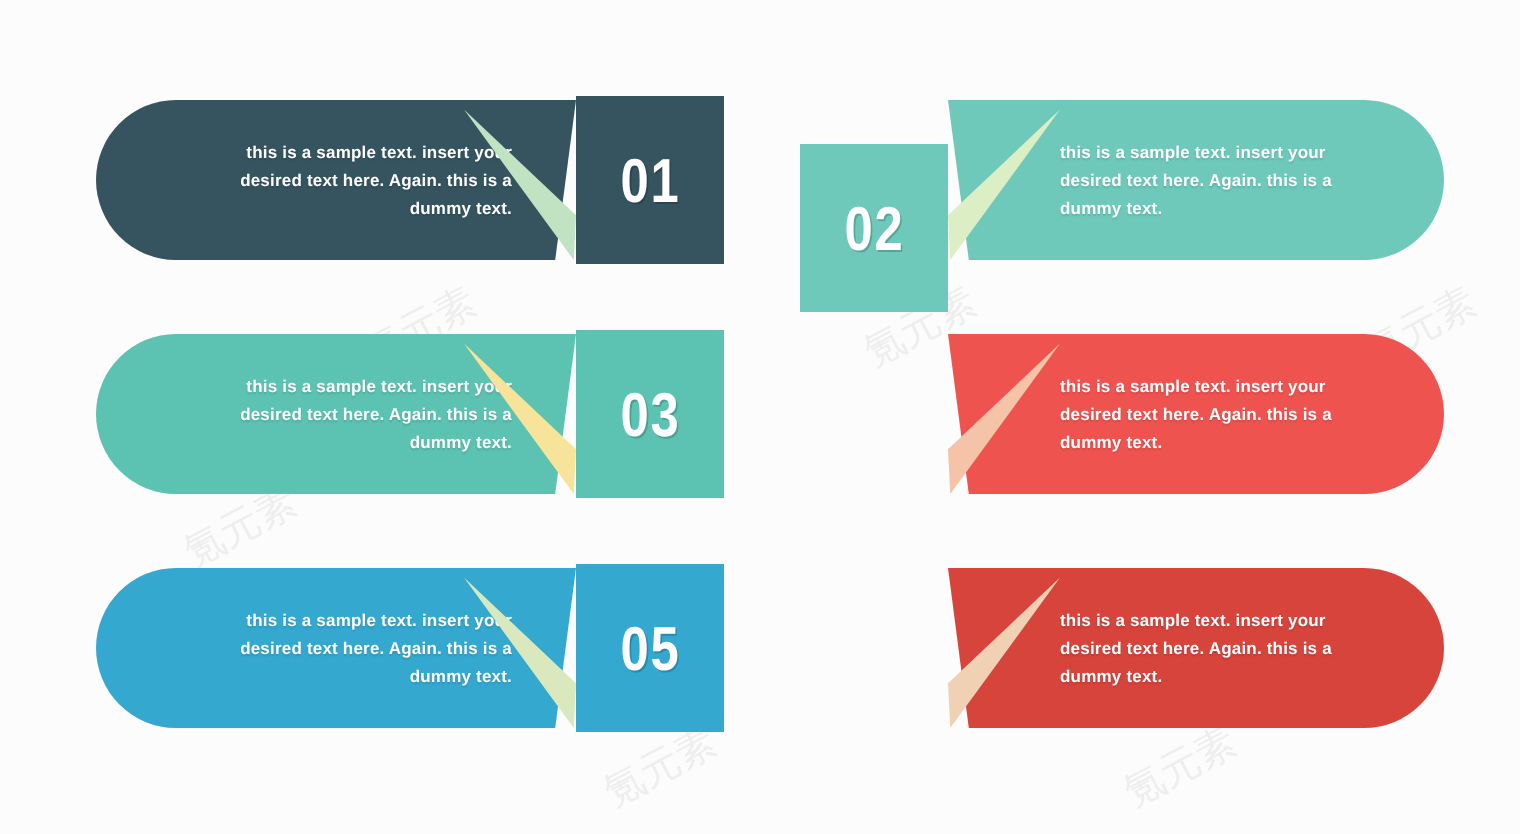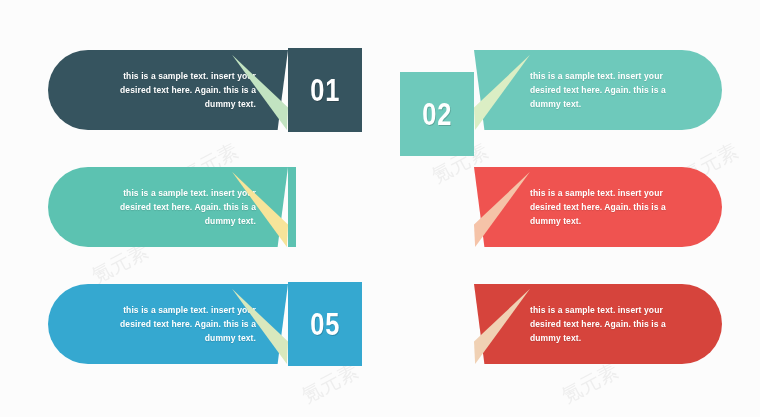--- a/index.html
+++ b/index.html
@@ -151,20 +151,23 @@
       <div class="wedge" style="background: rgb(219, 238, 196);"></div>
       <div class="numplate" style="background: rgb(110, 201, 187);">
         <span class="num">02</span>
       </div>
     </div>
     <div class="row left" style="top: 167px;">
       <div class="bar" style="background: rgb(92, 194, 177);"></div>
       <div class="copy">this is a sample text. insert your desired text here. Again. this is a dummy text.</div>
       <div class="notch" style="background: rgb(252, 252, 252);"></div>
       <div class="wedge" style="background: rgb(247, 228, 154);"></div>
+      <div class="numplate" style="background: rgb(92, 194, 177);">
+        <span class="num">03</span>
+      </div>
     </div>
     <div class="row right" style="top: 167px;">
       <div class="bar" style="background: rgb(239, 83, 80);"></div>
       <div class="copy">this is a sample text. insert your desired text here. Again. this is a dummy text.</div>
       <div class="notch" style="background: rgb(252, 252, 252);"></div>
       <div class="wedge" style="background: rgb(245, 195, 168);"></div>
     </div>
     <div class="row left" style="top: 284px;">
       <div class="bar" style="background: rgb(53, 168, 208);"></div>
       <div class="copy">this is a sample text. insert your desired text here. Again. this is a dummy text.</div>

